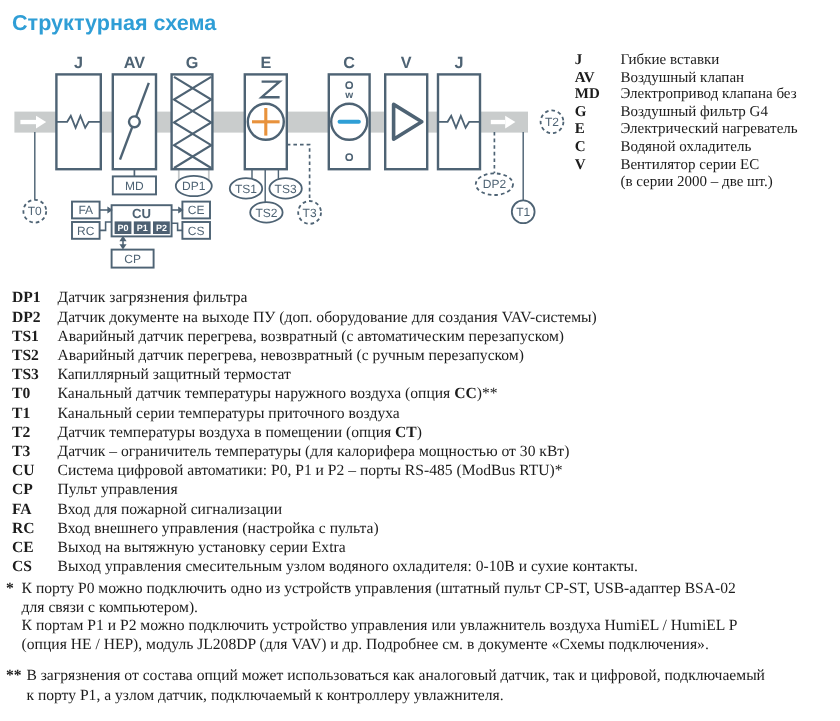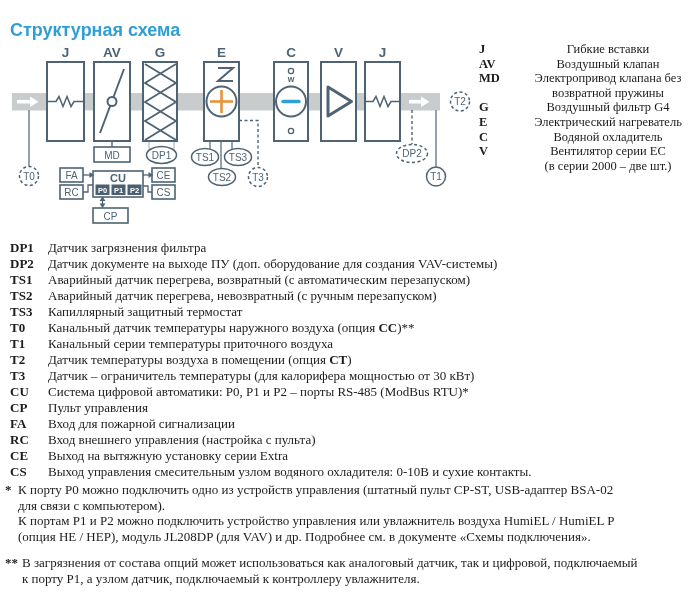--- a/index.html
+++ b/index.html
@@ -1,39 +1,39 @@
 <!DOCTYPE html>
 <html><head>
 <meta charset="utf-8">
 <style>
   html,body{margin:0;padding:0;}
   body{
     width:700px;height:601px;background:#ffffff;position:relative;
     font-family:"Liberation Serif", serif;color:#1c1c1c;overflow:hidden;
   }
   .title{
-    position:absolute;left:10px;top:20px;
+    position:absolute;left:10px;top:9px;
     font-family:"Liberation Sans", sans-serif;font-weight:bold;
     font-size:18px;color:#2f9ed6;white-space:nowrap;
   }
   svg.diagram{position:absolute;left:0;top:0;}
   svg .dlabel{font-family:"Liberation Sans", sans-serif;fill:#4e6374;}
   svg .boxlabel{font-weight:bold;font-size:13.5px;}
   svg .taglabel{font-size:10px;}
   svg .portlabel{font-size:7.5px;font-weight:bold;fill:#ffffff;}
   svg .culabel{font-size:11px;font-weight:bold;}
   svg .wlabel{font-size:8.5px;font-weight:bold;}
 
   .legend{
     position:absolute;left:479px;top:42px;width:220px;
     font-size:12.5px;line-height:14.6px;
   }
   .legend-row{display:grid;grid-template-columns:38px 1fr;}
   .legend-abbr{font-weight:bold;white-space:nowrap;}
-  .legend-line{white-space:nowrap;text-align:center;}
+  .legend-line{white-space:nowrap;}
 
   .abbr-list{
     position:absolute;left:10px;top:240px;width:688px;
     font-size:13px;line-height:16px;
   }
   .list-row{display:grid;grid-template-columns:38px 1fr;}
   .list-abbr{font-weight:bold;white-space:nowrap;}
   .list-text{white-space:nowrap;}
   .list-text b{font-weight:bold;}
 
@@ -195,21 +195,20 @@
       <div class="legend-abbr">AV</div>
       <div>
         <div class="legend-line">Воздушный клапан</div>
         <div class="legend-line"></div>
       </div>
     </div>
   <div class="legend-row">
       <div class="legend-abbr">MD</div>
       <div>
         <div class="legend-line">Электропривод клапана без</div>
-        <div class="legend-line">возвратной пружины</div>
       </div>
     </div>
   <div class="legend-row">
       <div class="legend-abbr">G</div>
       <div>
         <div class="legend-line">Воздушный фильтр G4</div>
         <div class="legend-line"></div>
       </div>
     </div>
   <div class="legend-row">

